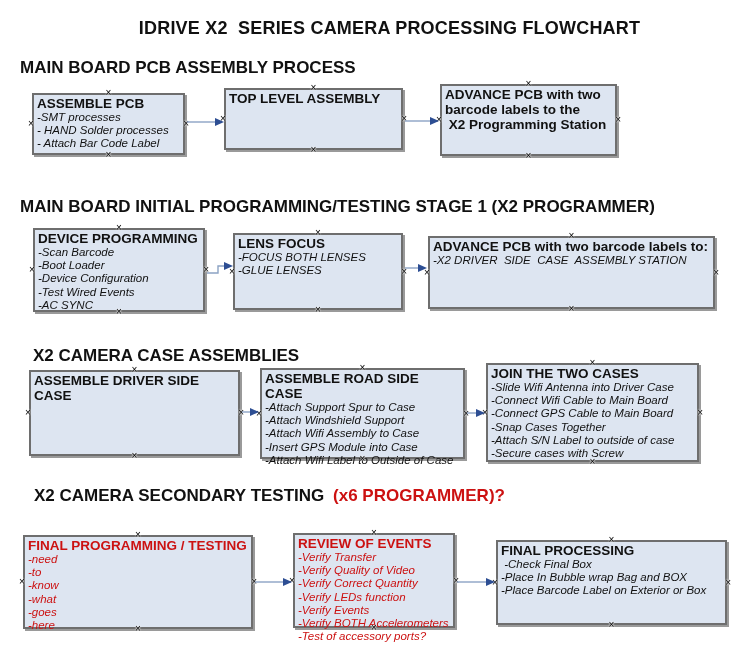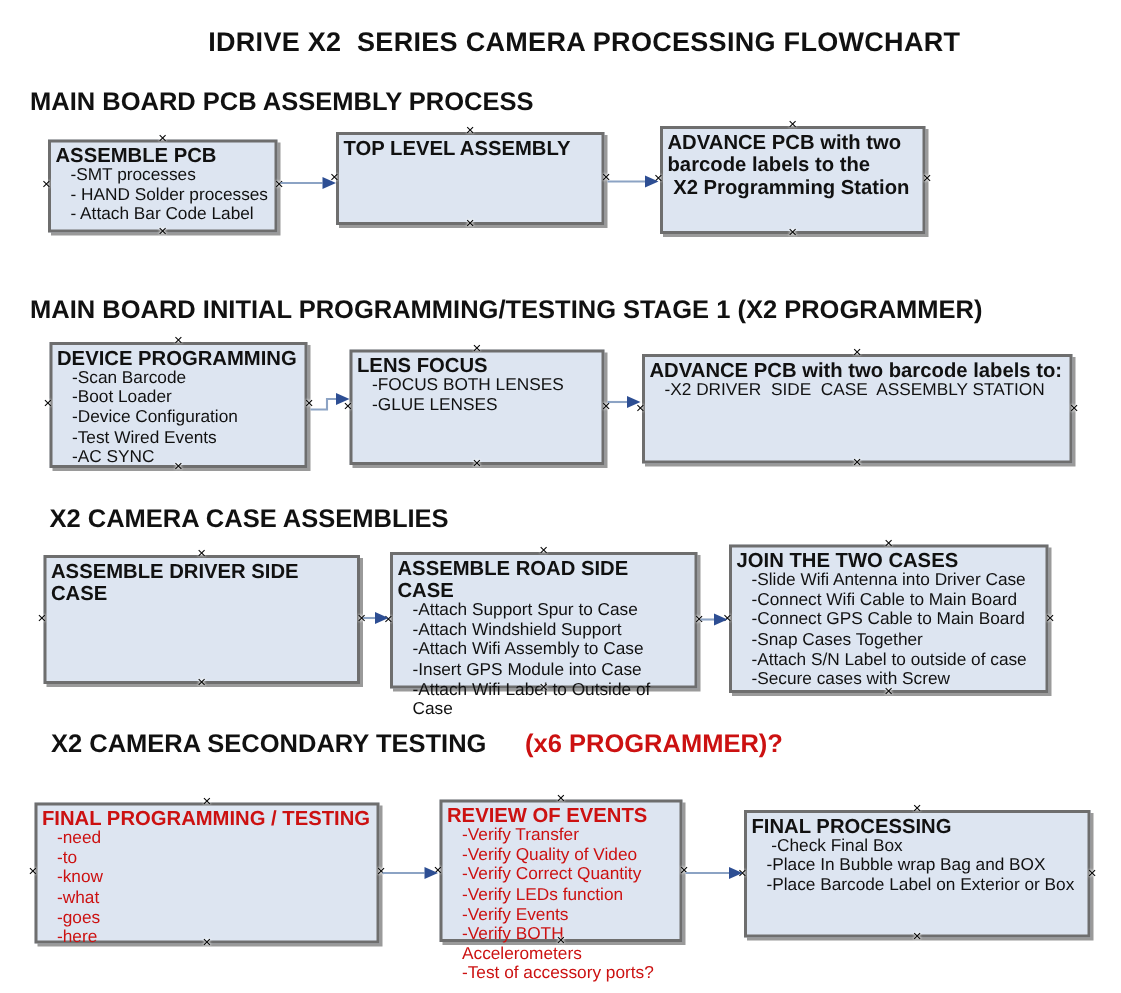--- a/index.html
+++ b/index.html
@@ -10,32 +10,32 @@
     color:var(--text,#111111);
   }
   h1.title {
     position:absolute; top:18px; left:0; width:100%; margin:0;
     text-align:center; font-size:18px; font-weight:bold;
     letter-spacing:.2px; white-space:pre;padding-left:16px;
   }
   h2.sec {
     position:absolute; margin:0; font-size:17px; font-weight:bold; white-space:pre;
   }
-  h2.sec .redtxt { color:var(--red,#cc1111); margin-left:21px;text-align:right; }
+  h2.sec .redtxt { color:var(--red,#cc1111); margin-left:4px;text-align:right; }
   .box {
     position:absolute; box-sizing:border-box;
     background:var(--box-fill,#dde5f1);
     border:2px solid var(--box-border,#6e6e6e);
     box-shadow:2px 2px 0 var(--box-shadow,#9a9a9a);
   }
   .bt {
     font-size:13.5px; font-weight:bold; padding:1px 3px 0 3px;
     line-height:15px; white-space:pre-wrap;
   }
-  ul.bl { margin:0; padding:0 0 0 13px; list-style:none; }
+  ul.bl { margin:0; padding:0 0 0 3px; list-style:none;font-style:italic; }
   ul.bl li { font-size:11.5px; line-height:13.2px; white-space:pre-wrap; }
   .red-box .bt, .red-box li { color:var(--red,#cc1111); }
   .cp {
     position:absolute; font-size:10px; line-height:10px; color:#000;
     text-shadow:0 0 2px #fff, 0 0 2px #fff; pointer-events:none;
   }
   .cp-t { top:-7px; left:50%; transform:translateX(-50%); }
   .cp-b { bottom:-7px; left:50%; transform:translateX(-50%); }
   .cp-l { left:-6px; top:50%; transform:translateY(-50%); }
   .cp-r { right:-6px; top:50%; transform:translateY(-50%); }
@@ -116,21 +116,21 @@
     <div class="bt">ADVANCE PCB with two barcode labels to:</div>
     <ul class="bl">
       <li>-X2 DRIVER  SIDE  CASE  ASSEMBLY STATION</li>
     </ul>
   <span class="cp cp-t">×</span>
       <span class="cp cp-b">×</span>
       <span class="cp cp-l">×</span>
       <span class="cp cp-r">×</span>
     </div>
 
-  <h2 class="sec" style="left:33px;top:336px">X2 CAMERA CASE ASSEMBLIES</h2>
+  <h2 class="sec" style="left:33px;top:346px">X2 CAMERA CASE ASSEMBLIES</h2>
 
   <div class="box" style="left:29px;top:370px;width:211px;height:86px">
     <div class="bt">ASSEMBLE DRIVER SIDE CASE</div>
   <span class="cp cp-t">×</span>
       <span class="cp cp-b">×</span>
       <span class="cp cp-l">×</span>
       <span class="cp cp-r">×</span>
     </div>
 
   <div class="box" style="left:260px;top:368px;width:205px;height:91px">

